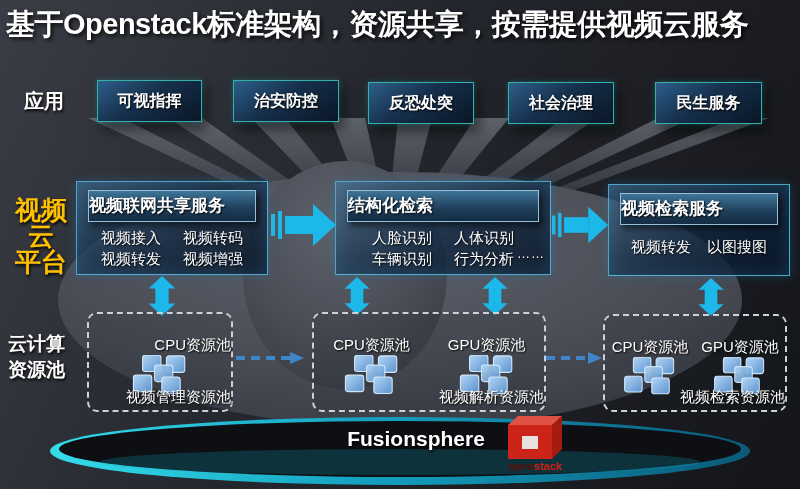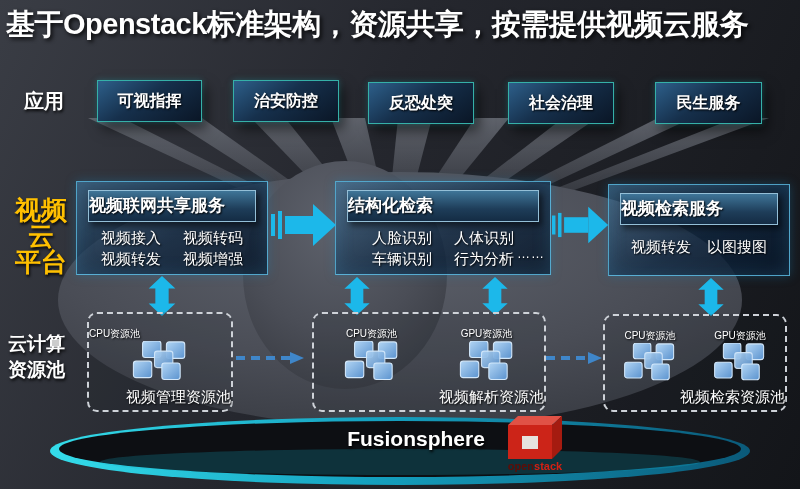--- a/index.html
+++ b/index.html
@@ -54,21 +54,21 @@
   .s3 .svc-items{margin-top:13px;column-gap:16px;}
   .ellipsis{position:absolute;right:5px;bottom:13px;color:#fff;font-size:13px;letter-spacing:1px;text-shadow:1px 1px 2px #000;}
 
   .pool{
     position:absolute;border:2px dashed #ced2d8;border-radius:10px;
     background:rgba(28,31,38,0.15);
   }
   .p1{left:87px;top:312px;width:142px;height:96px}
   .p2{left:312px;top:312px;width:230px;height:96px}
   .p3{left:603px;top:314px;width:180px;height:94px}
-  .pool-label{color:#fff;font-size:10px;text-align:left;margin-top:13px;text-shadow:1px 1px 2px #000;}
+  .pool-label{color:#fff;font-size:15px;text-align:right;margin-top:22px;text-shadow:1px 1px 2px #000;}
   .pool-caption{position:absolute;bottom:3px;left:0;width:100%;text-align:right;color:#fff;font-size:15px;text-shadow:1px 1px 2px #000;}
   .pool-cols{display:flex;}
   .pool-col{flex:1;display:flex;flex-direction:column;align-items:center;}
   .cubes{display:block;margin:0 auto;}
 
   .abs{position:absolute;}
   .footer-name{
     position:absolute;left:346px;top:427px;width:140px;text-align:center;
     color:#fff;font-size:21px;font-weight:700;text-shadow:1px 2px 3px #000;
   }

